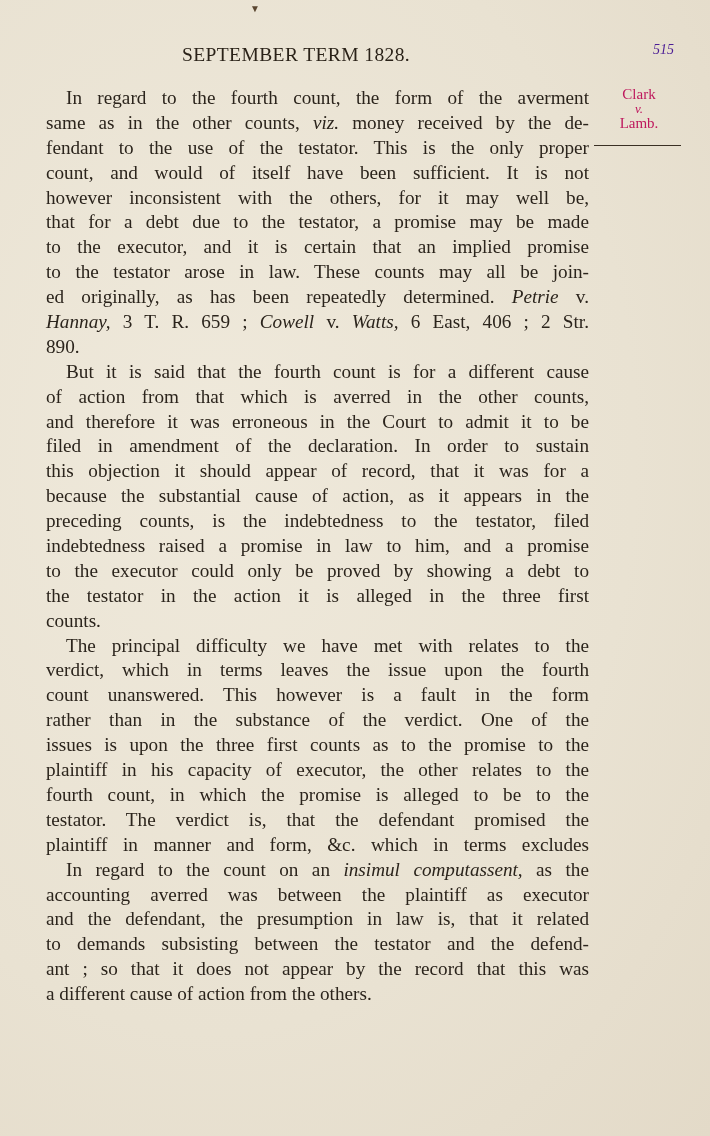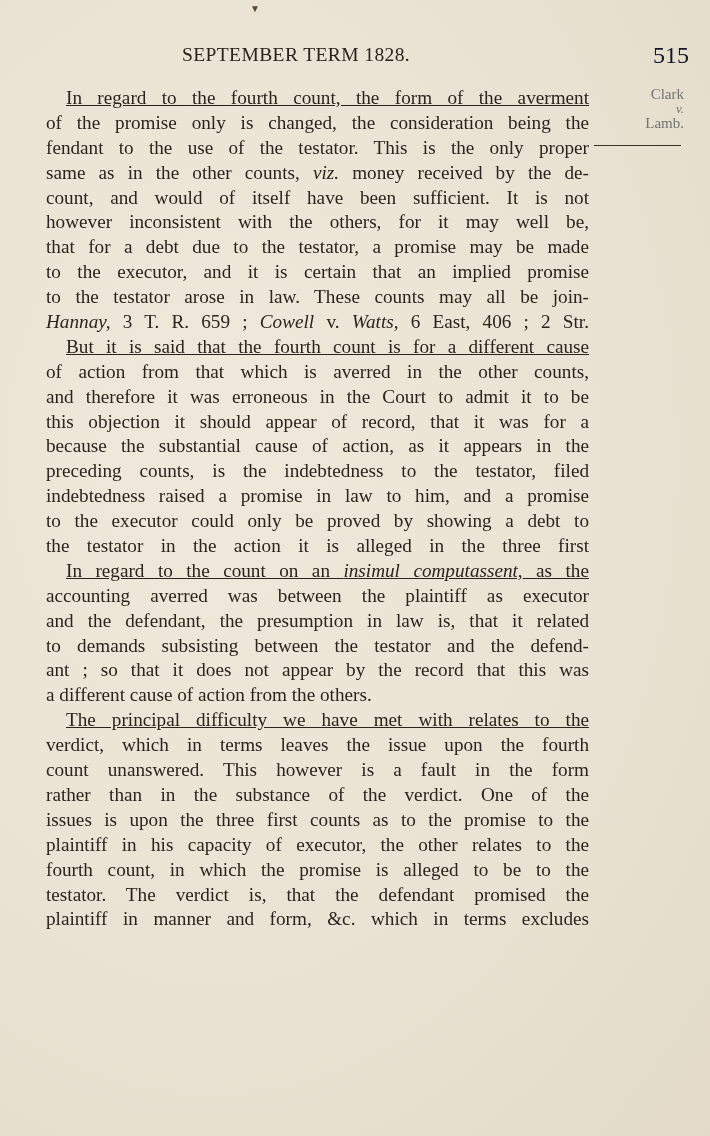--- a/index.html
+++ b/index.html
@@ -41,32 +41,33 @@
       left: 174px;
       top: 0;
       font-size: 19.5px;
       letter-spacing: 0.4px;
       color: #2a2218;
     }
     .page-number {
       position: absolute;
       left: 645px;
       top: -2px;
-      font-size: 24px;
-      color: #0f172a;
+      font-size: 14px;
+      color: #4c1d95;
+      font-style: italic;
     }
     .margin-note {
       position: absolute;
       left: 594px;
       top: 86px;
       width: 90px;
-      text-align: right;
+      text-align: center;
       font-size: 15px;
       line-height: 17px;
-      color: #737373;
+      color: #be185d;
     }
     .margin-note .v {
       font-style: italic;
       font-size: 13px;
       line-height: 12px;
       display: block;
     }
     .margin-note span { display: block; }
     .margin-rule {
       position: absolute;
@@ -90,21 +91,20 @@
       white-space: nowrap;
       text-align: justify;
       text-align-last: justify;
       height: 24.9px;
     }
     .line.last {
       text-align-last: left;
     }
     .line.indent {
       padding-left: 20px;
-      text-decoration: underline;
     }
     .line i { font-style: italic; }
   </style>
 </head>
 <body>
 
 <div class="page">
   <span class="top-mark">▼</span>
 
   <div class="running-head">
@@ -115,54 +115,57 @@
   <div class="margin-note">
     <span>Clark</span>
     <span class="v">v.</span>
     <span>Lamb.</span>
   </div>
   <div class="margin-rule"></div>
 
   <div class="body-text" id="body-text">
       <div>
         <span class="line indent"><span>In regard to the fourth count, the form of the averment</span></span>
-        <span class="line"><span>of the promise only is changed, the consideration being the</span></span>
+        <span class="line"><span>same as in the other counts, </span><i>viz.</i><span> money received by the de-</span></span>
         <span class="line"><span>fendant to the use of the testator.  This is the only proper</span></span>
-        <span class="line"><span>same as in the other counts, </span><i>viz.</i><span> money received by the de-</span></span>
         <span class="line"><span>count, and would of itself have been sufficient.  It is not</span></span>
         <span class="line"><span>however inconsistent with the others, for it may well be,</span></span>
         <span class="line"><span>that for a debt due to the testator, a promise may be made</span></span>
         <span class="line"><span>to the executor, and it is certain that an implied promise</span></span>
         <span class="line"><span>to the testator arose in law.  These counts may all be join-</span></span>
+        <span class="line"><span>ed originally, as has been repeatedly determined. </span><i>Petrie</i><span> v.</span></span>
         <span class="line"><i>Hannay,</i><span> 3 T. R. 659 ;  </span><i>Cowell</i><span> v. </span><i>Watts,</i><span> 6 East, 406 ;  2 Str.</span></span>
+        <span class="line last"><span>890.</span></span>
       </div>
       <div>
         <span class="line indent"><span>But it is said that the fourth count is for a different cause</span></span>
         <span class="line"><span>of action from that which is averred in the other counts,</span></span>
         <span class="line"><span>and therefore it was erroneous in the Court to admit it to be</span></span>
+        <span class="line"><span>filed in amendment of the declaration.  In order to sustain</span></span>
         <span class="line"><span>this objection it should appear of record, that it was for a</span></span>
         <span class="line"><span>because the substantial cause of action, as it appears in the</span></span>
         <span class="line"><span>preceding counts, is the indebtedness to the testator, filed</span></span>
         <span class="line"><span>indebtedness raised a promise in law to him, and a promise</span></span>
         <span class="line"><span>to the executor could only be proved by showing a debt to</span></span>
         <span class="line"><span>the testator in the action it is alleged in the three first</span></span>
-      </div>
-      <div>
-        <span class="line indent"><span>In regard to the count on an </span><i>insimul computassent,</i><span> as the</span></span>
-        <span class="line"><span>accounting averred was between the plaintiff as executor</span></span>
-        <span class="line"><span>and the defendant, the presumption in law is, that it related</span></span>
-        <span class="line"><span>to demands subsisting between the testator and the defend-</span></span>
-        <span class="line"><span>ant ; so that it does not appear by the record that this was</span></span>
-        <span class="line last"><span>a different cause of action from the others.</span></span>
+        <span class="line last"><span>counts.</span></span>
       </div>
       <div>
         <span class="line indent"><span>The principal difficulty we have met with relates to the</span></span>
         <span class="line"><span>verdict, which in terms leaves the issue upon the fourth</span></span>
         <span class="line"><span>count unanswered.  This however is a fault in the form</span></span>
         <span class="line"><span>rather than in the substance of the verdict.  One of the</span></span>
         <span class="line"><span>issues is upon the three first counts as to the promise to the</span></span>
         <span class="line"><span>plaintiff in his capacity of executor, the other relates to the</span></span>
         <span class="line"><span>fourth count, in which the promise is alleged to be to the</span></span>
         <span class="line"><span>testator.  The verdict is, that the defendant promised the</span></span>
         <span class="line"><span>plaintiff in manner and form, &amp;c. which in terms excludes</span></span>
       </div>
+      <div>
+        <span class="line indent"><span>In regard to the count on an </span><i>insimul computassent,</i><span> as the</span></span>
+        <span class="line"><span>accounting averred was between the plaintiff as executor</span></span>
+        <span class="line"><span>and the defendant, the presumption in law is, that it related</span></span>
+        <span class="line"><span>to demands subsisting between the testator and the defend-</span></span>
+        <span class="line"><span>ant ; so that it does not appear by the record that this was</span></span>
+        <span class="line last"><span>a different cause of action from the others.</span></span>
+      </div>
     </div>
 </div>
 
 </body></html>

